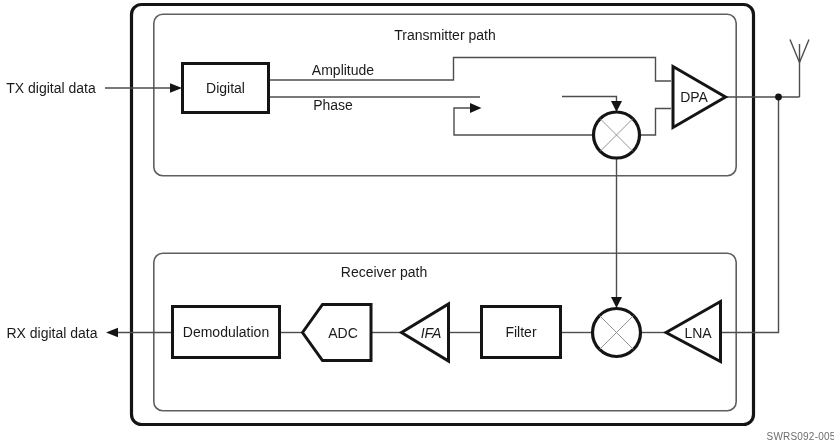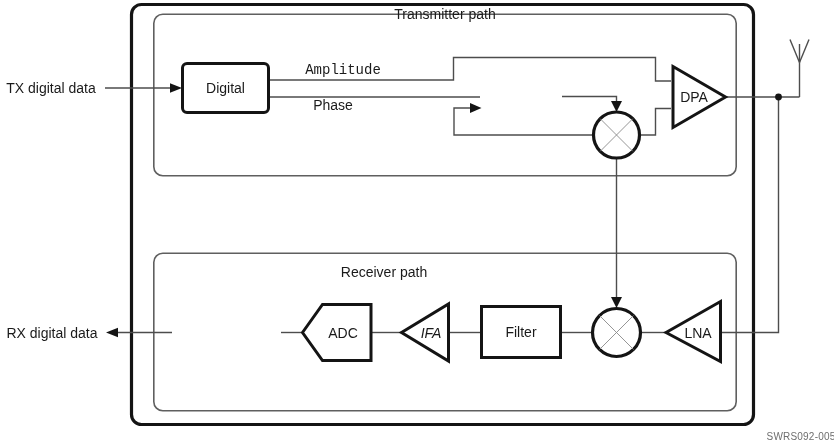--- a/index.html
+++ b/index.html
@@ -81,34 +81,37 @@
 
     <polygon points="673,66.5 725.5,97 673,127.5" fill="#fff" stroke="#141414" stroke-width="3" stroke-linejoin="miter"></polygon>
 
     <polygon points="666,332.5 720.5,301.5 720.5,361.5" fill="#fff" stroke="#141414" stroke-width="3" stroke-linejoin="miter"></polygon>
 
     <polygon points="401.5,332.5 448.5,304 448.5,361" fill="#fff" stroke="#141414" stroke-width="3" stroke-linejoin="miter"></polygon>
 
     <polygon points="302.5,332.5 322.5,304.5 371,304.5 371,360.5 322.5,360.5" fill="#fff" stroke="#141414" stroke-width="3" stroke-linejoin="miter"></polygon>
   </svg>
 
-  <div class="block" style="left:181px;top:61.5px;width:89px;height:52px;border-radius:6px;">
+  <div class="block" style="left:181px;top:61.5px;width:89px;height:52px;">
     <span>Digital</span>
   </div>
 
 
+  <div class="block" style="left:171px;top:305px;width:110px;height:54px;">
+    <span>Demodulation</span>
+  </div>
 
   <div class="block" style="left:480px;top:305px;width:82px;height:54px;">
     <span>Filter</span>
   </div>
 
-  <div class="lbl" style="left:445px;top:14px;">Transmitter path</div>
+  <div class="lbl" style="left:445px;top:35px;">Transmitter path</div>
   <div class="lbl" style="left:384px;top:271.5px;text-align:right;">Receiver path</div>
 
-  <div class="lbl" style="left:343px;top:70px;font-family:Liberation Mono, monospace;">Amplitude</div>
+  <div class="lbl" style="left:343px;top:70px;">Amplitude</div>
   <div class="lbl" style="left:333px;top:104.5px;">Phase</div>
 
   <div class="lbl" style="left:51px;top:88px;">TX digital data</div>
   <div class="lbl" style="left:52px;top:332.5px;">RX digital data</div>
 
   <div class="lbl" style="left:694px;top:97px;">DPA</div>
   <div class="lbl" style="left:698px;top:332.5px;">LNA</div>
   <div class="lbl" style="left:431px;top:332.5px;font-style:italic;">IFA</div>
   <div class="lbl" style="left:343px;top:332.5px;">ADC</div>
 

